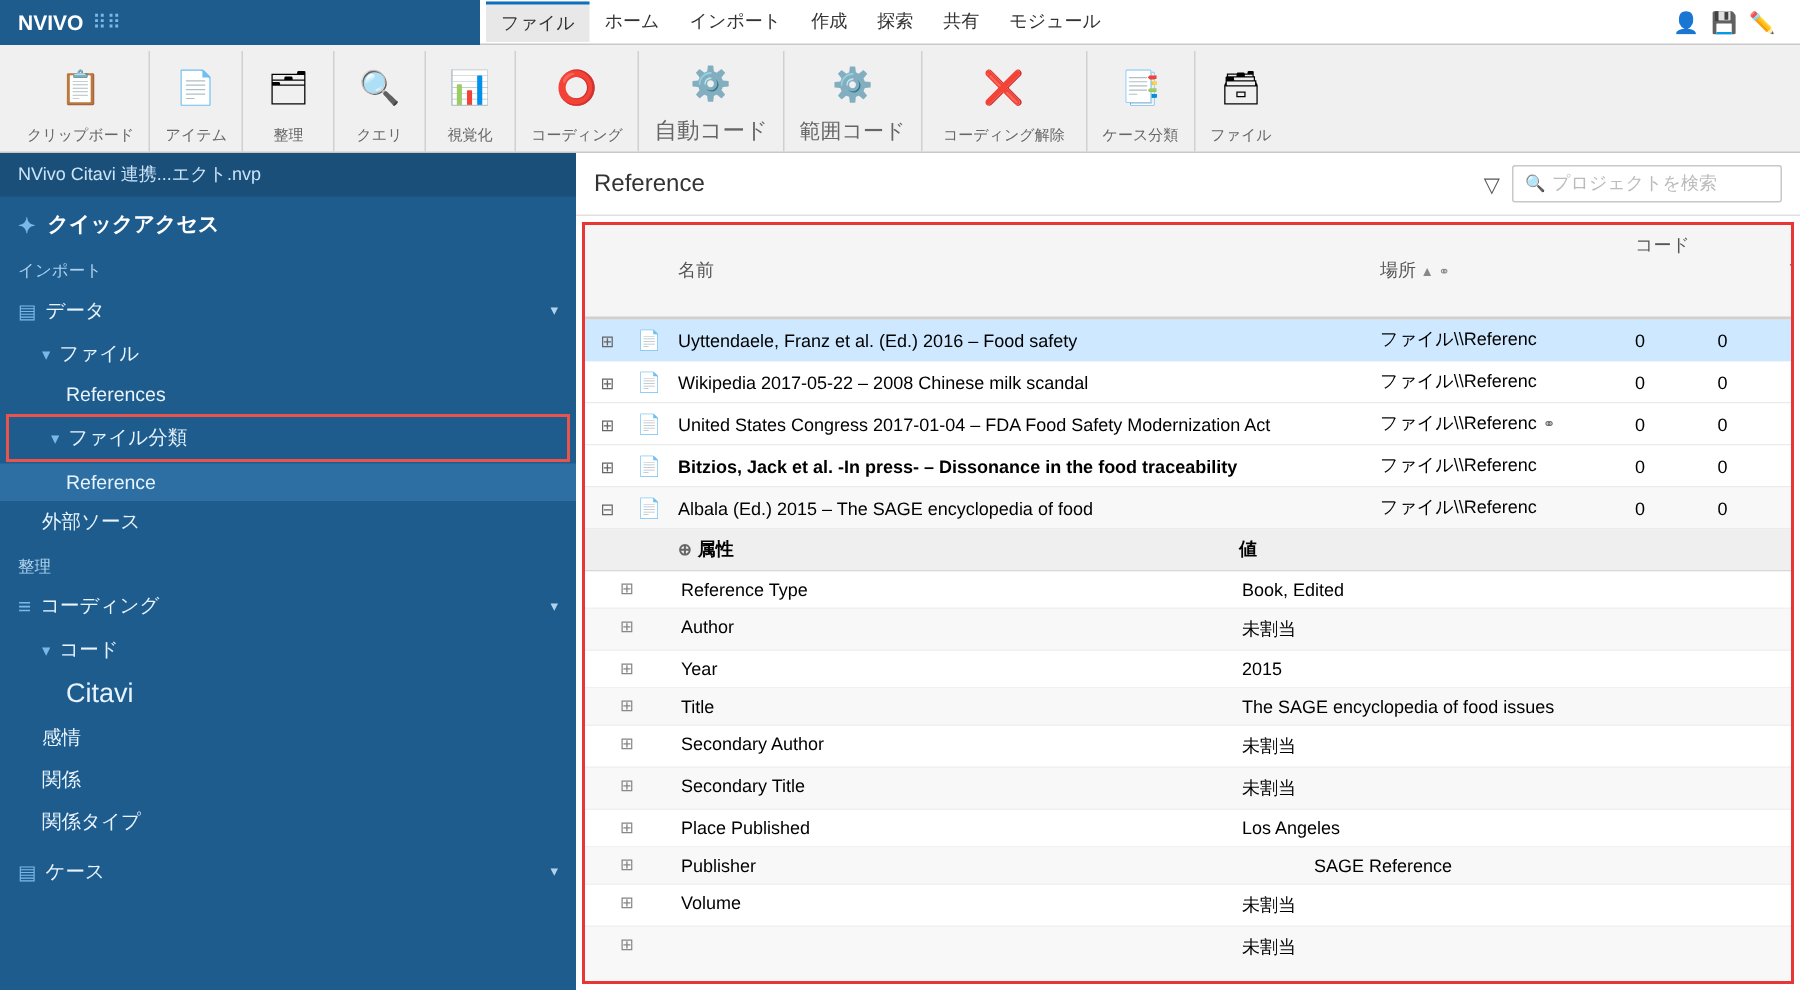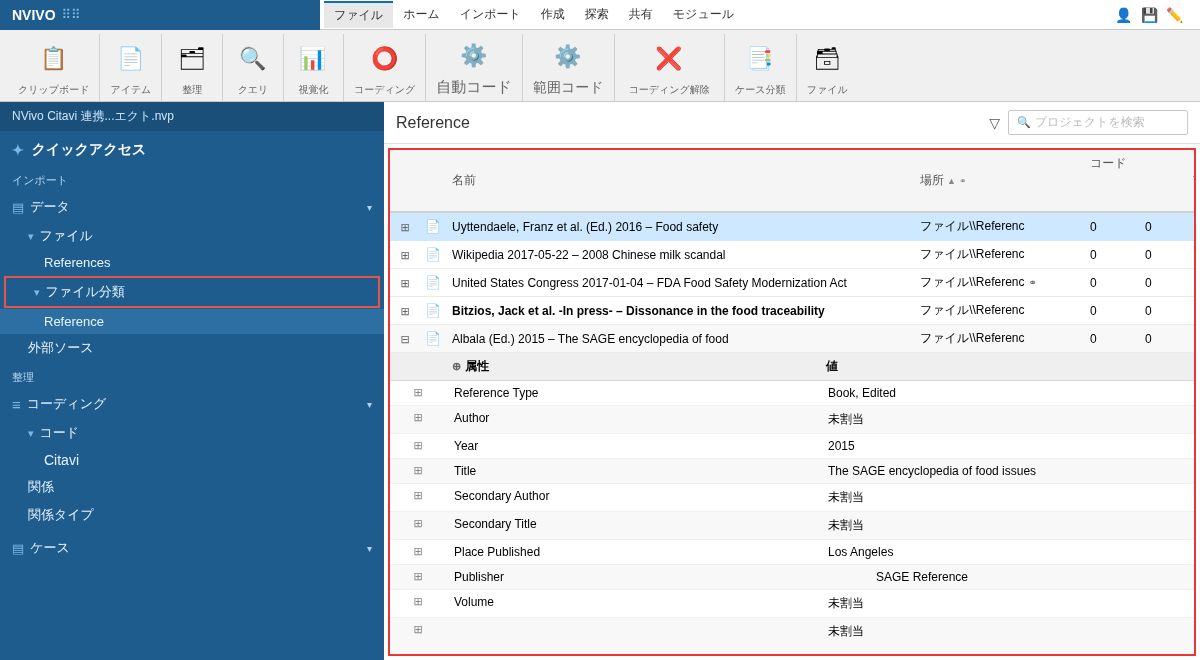--- a/index.html
+++ b/index.html
@@ -190,24 +190,27 @@
       <span style="color:#afd3ee; font-size:10px;">▾</span>
     </div>
 
     <div style="padding:5px 12px 5px 28px; color:#e8f4fd; font-size:13px; cursor:pointer; display:flex; align-items:center; justify-content:space-between;">
       <div style="display:flex;align-items:center;gap:6px;">
         <span style="color:#7bb8e8; font-size:11px;">▾</span>
         <span>コード</span>
       </div>
     </div>
 
-    <div style="padding:5px 12px 5px 44px; color:#e8f4fd; font-size:14px; cursor:pointer;">
+    <div style="padding:5px 12px 5px 44px; color:#e8f4fd; font-size:18px; cursor:pointer;">
       <span>Citavi</span>
     </div>
 
+    <div style="padding:5px 12px 5px 28px; color:#e8f4fd; font-size:13px; cursor:pointer;">
+      <span>感情</span>
+    </div>
 
     <div style="padding:5px 12px 5px 28px; color:#e8f4fd; font-size:13px; cursor:pointer;">
       <span>関係</span>
     </div>
 
     <div style="padding:5px 12px 5px 28px; color:#e8f4fd; font-size:13px; cursor:pointer;">
       <span>関係タイプ</span>
     </div>
 
     <div style="padding:6px 12px; color:#e8f4fd; font-size:13px; cursor:pointer; display:flex; align-items:center; justify-content:space-between; margin-top:4px;">

